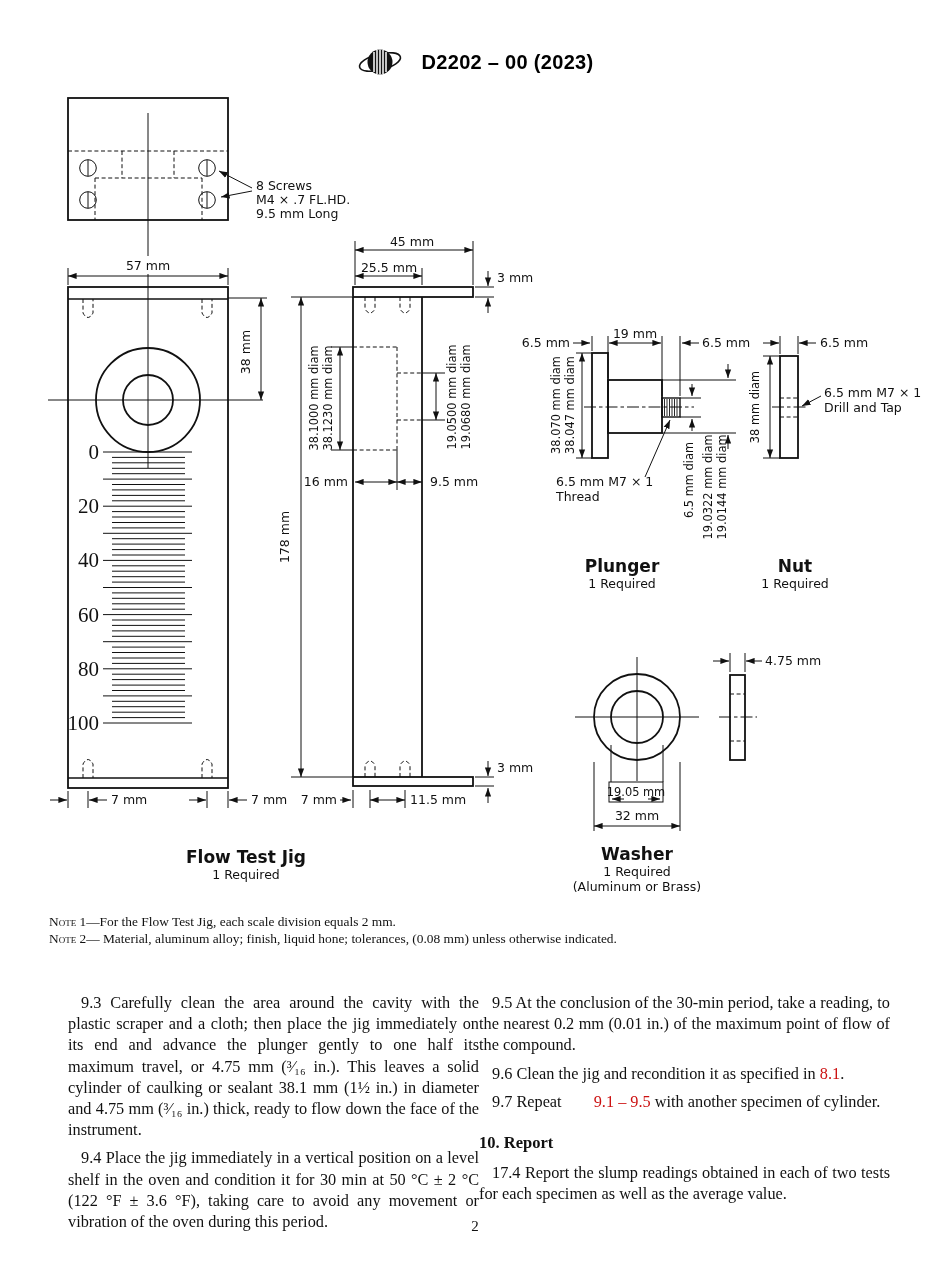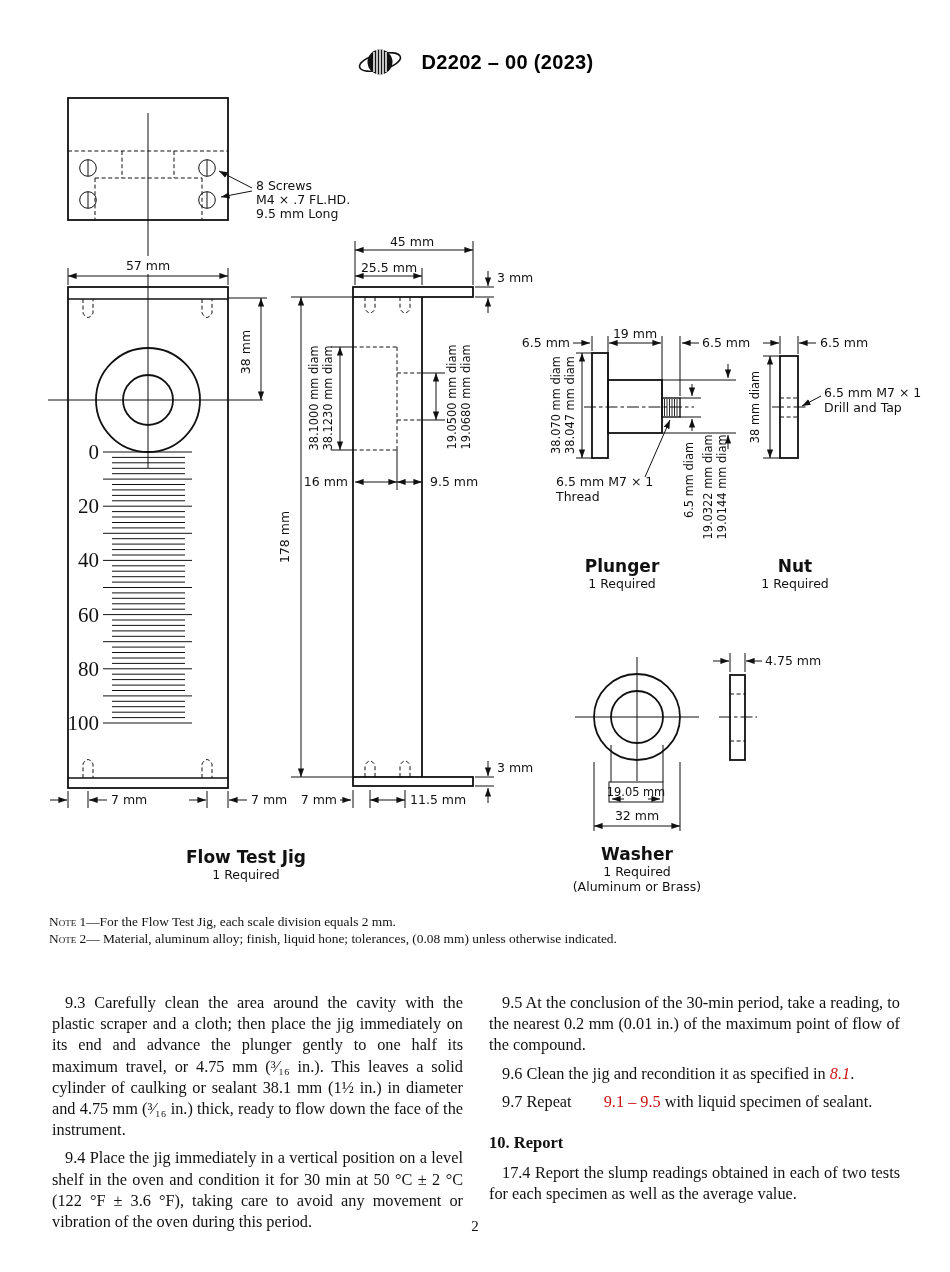--- a/index.html
+++ b/index.html
@@ -24,21 +24,21 @@
   .fig text.sub{font-size:12.5px;text-anchor:middle;}
   .fig text.mid{text-anchor:middle;}
   .fig text.end{text-anchor:end;}
   
   .notes{position:absolute;left:49px;top:897px;width:840px;
          font:13.4px/16.5px "Liberation Serif",serif;margin-top:17px;}
   .sc{font-variant:small-caps;}
   .fig-caption{position:absolute;top:931px;left:0;width:950px;text-align:center;
          font:bold 13.5px "Liberation Sans",sans-serif;white-space:pre-wrap;}
   
-  .cols{position:absolute;left:52px;top:992px;width:848px;display:flex;gap:26px;}
+  .cols{position:absolute;left:68px;top:992px;width:848px;display:flex;}
   .col{width:411px;font:16.3px/21.2px "Liberation Serif",serif;text-align:justify;}
   .col p{margin:0 0 7px;text-indent:13px;}
   .col h3{font:bold 16.5px "Liberation Serif",serif;margin:21px 0 9px;text-align:left;}
   .ref{text-decoration:none;cursor:pointer;}
   .page-num{position:absolute;top:1218px;left:0;width:950px;text-align:center;
          font:15px "Liberation Serif",serif;}
 </style>
 </head>
 <body>
 
@@ -304,21 +304,21 @@
     <div><span class="sc">Note 2</span><span>— Material, aluminum alloy; finish, liquid hone; tolerances, (0.08 mm) unless otherwise indicated.</span></div>
   </div>
 
   <main class="cols">
     <div class="col">
       <p>9.3 Carefully clean the area around the cavity with the plastic scraper and a cloth; then place the jig immediately on its end and advance the plunger gently to one half its maximum travel, or 4.75 mm (³⁄₁₆ in.). This leaves a solid cylinder of caulking or sealant 38.1 mm (1½ in.) in diameter and 4.75 mm (³⁄₁₆ in.) thick, ready to flow down the face of the instrument.</p>
       <p>9.4 Place the jig immediately in a vertical position on a level shelf in the oven and condition it for 30 min at 50 °C ± 2 °C (122 °F ± 3.6 °F), taking care to avoid any movement or vibration of the oven during this period.</p>
     </div>
     <div class="col">
       <p>9.5 At the conclusion of the 30-min period, take a reading, to the nearest 0.2 mm (0.01 in.) of the maximum point of flow of the compound.</p>
-      <p><span>9.6 Clean the jig and recondition it as specified in </span><a class="ref" style="color: rgb(204, 17, 17); font-style: italic;">8.1</a><span>.</span></p>
-      <p><span>9.7 Repeat </span><a class="ref" style="color: rgb(204, 17, 17); margin-left: 28px;">9.1 – 9.5</a><span> with liquid specimen of sealant.</span></p>
+      <p><span>9.6 Clean the jig and recondition it as specified in </span><a class="ref" style="color: rgb(204, 17, 17);">8.1</a><span>.</span></p>
+      <p><span>9.7 Repeat </span><a class="ref" style="color: rgb(204, 17, 17); margin-left: 28px;">9.1 – 9.5</a><span> with another specimen of cylinder.</span></p>
       <h3>10. Report</h3>
       <p>17.4 Report the slump readings obtained in each of two tests for each specimen as well as the average value.</p>
     </div>
   </main>
 
   <div class="page-num">2</div>
 </div>
 
 </body></html>

